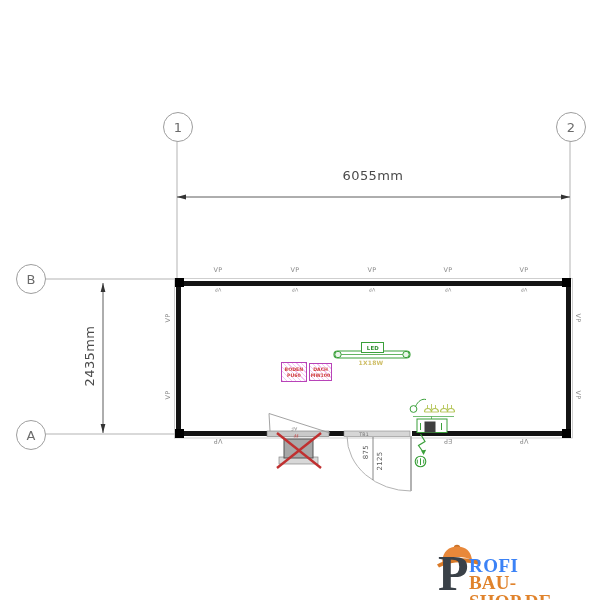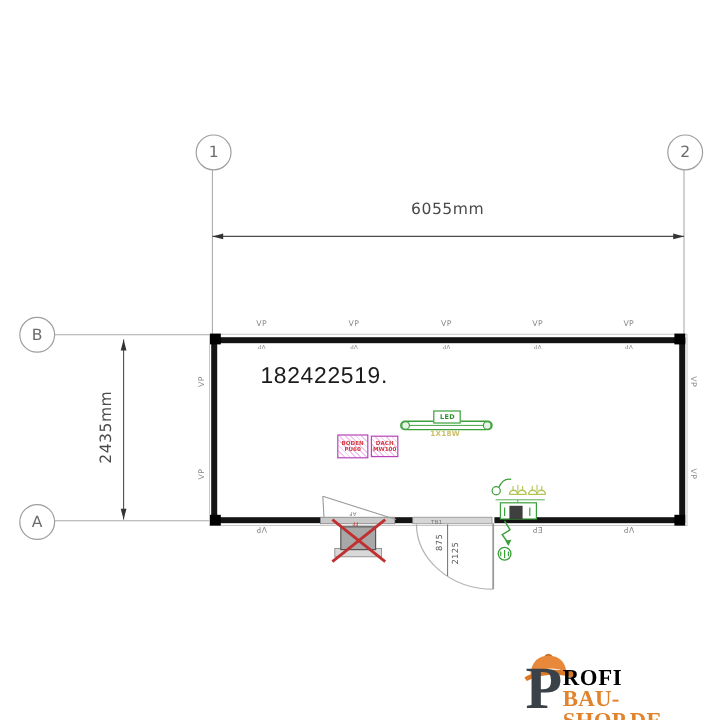--- a/index.html
+++ b/index.html
@@ -29,21 +29,21 @@
            background:repeating-linear-gradient(45deg, rgba(236,168,236,.65) 0px, rgba(236,168,236,.65) 1px, rgba(255,255,255,0) 1px, rgba(255,255,255,0) 3.2px);
            display:flex;align-items:center;justify-content:center;}
   .specbox .txt{transform:scale(.78);color:#d04040;font-size:6px;line-height:6.5px;
                 text-align:center;font-weight:bold;white-space:nowrap;}
   .tag-red{font-size:6px;color:#c03030;}
   
   #logo{position:absolute;left:435px;top:542px;width:162px;height:58px;}
   #logo .p{position:absolute;left:3px;top:6px;font-family:"Liberation Serif","DejaVu Serif",serif;
            font-weight:bold;font-size:50px;line-height:1;color:#3a4148;}
   #logo .rofi{position:absolute;left:34px;top:14px;font-family:"Liberation Serif","DejaVu Serif",serif;
-           font-weight:bold;font-size:19px;line-height:1;color:#000000;letter-spacing:.5px;}
+           font-weight:bold;font-size:19px;line-height:1;color:#3b82f6;letter-spacing:.5px;}
   #logo .shop{position:absolute;left:34px;top:31px;font-family:"Liberation Serif","DejaVu Serif",serif;
            font-weight:bold;font-size:19px;line-height:1;color:#e0832c;letter-spacing:.2px;}
   #logo svg{position:absolute;left:0;top:0;}
 </style>
 </head>
 <body>
 
 <div id="stage">
 
   <svg id="linework" width="600" height="600" viewBox="0 0 600 600">
@@ -145,21 +145,20 @@
   <div class="bubble" style="left:16px;top:264px;">
     <span>B</span>
     </div>
   <div class="bubble" style="left:16px;top:420px;">
     <span>A</span>
     </div>
 
   <div class="lbl c dim" style="left:373px;top:175px;">6055mm</div>
   <div class="lbl cl dim" style="left:89px;top:356px;">2435mm</div>
 
-  <div class="ordernum" style="left:217px;top:303px;">182422519.</div>
 
   <div class="lbl c vp" style="left:218px;top:270px;">VP</div>
   <div class="lbl c vp" style="left:295px;top:270px;">VP</div>
   <div class="lbl c vp" style="left:372px;top:270px;">VP</div>
   <div class="lbl c vp" style="left:448px;top:270px;">VP</div>
   <div class="lbl c vp" style="left:524px;top:270px;">VP</div>
 
   <div class="lbl cfs vp" style="left:218px;top:289px;">VP</div>
   <div class="lbl cfs vp" style="left:295px;top:289px;">VP</div>
   <div class="lbl cfs vp" style="left:372px;top:289px;">VP</div>

